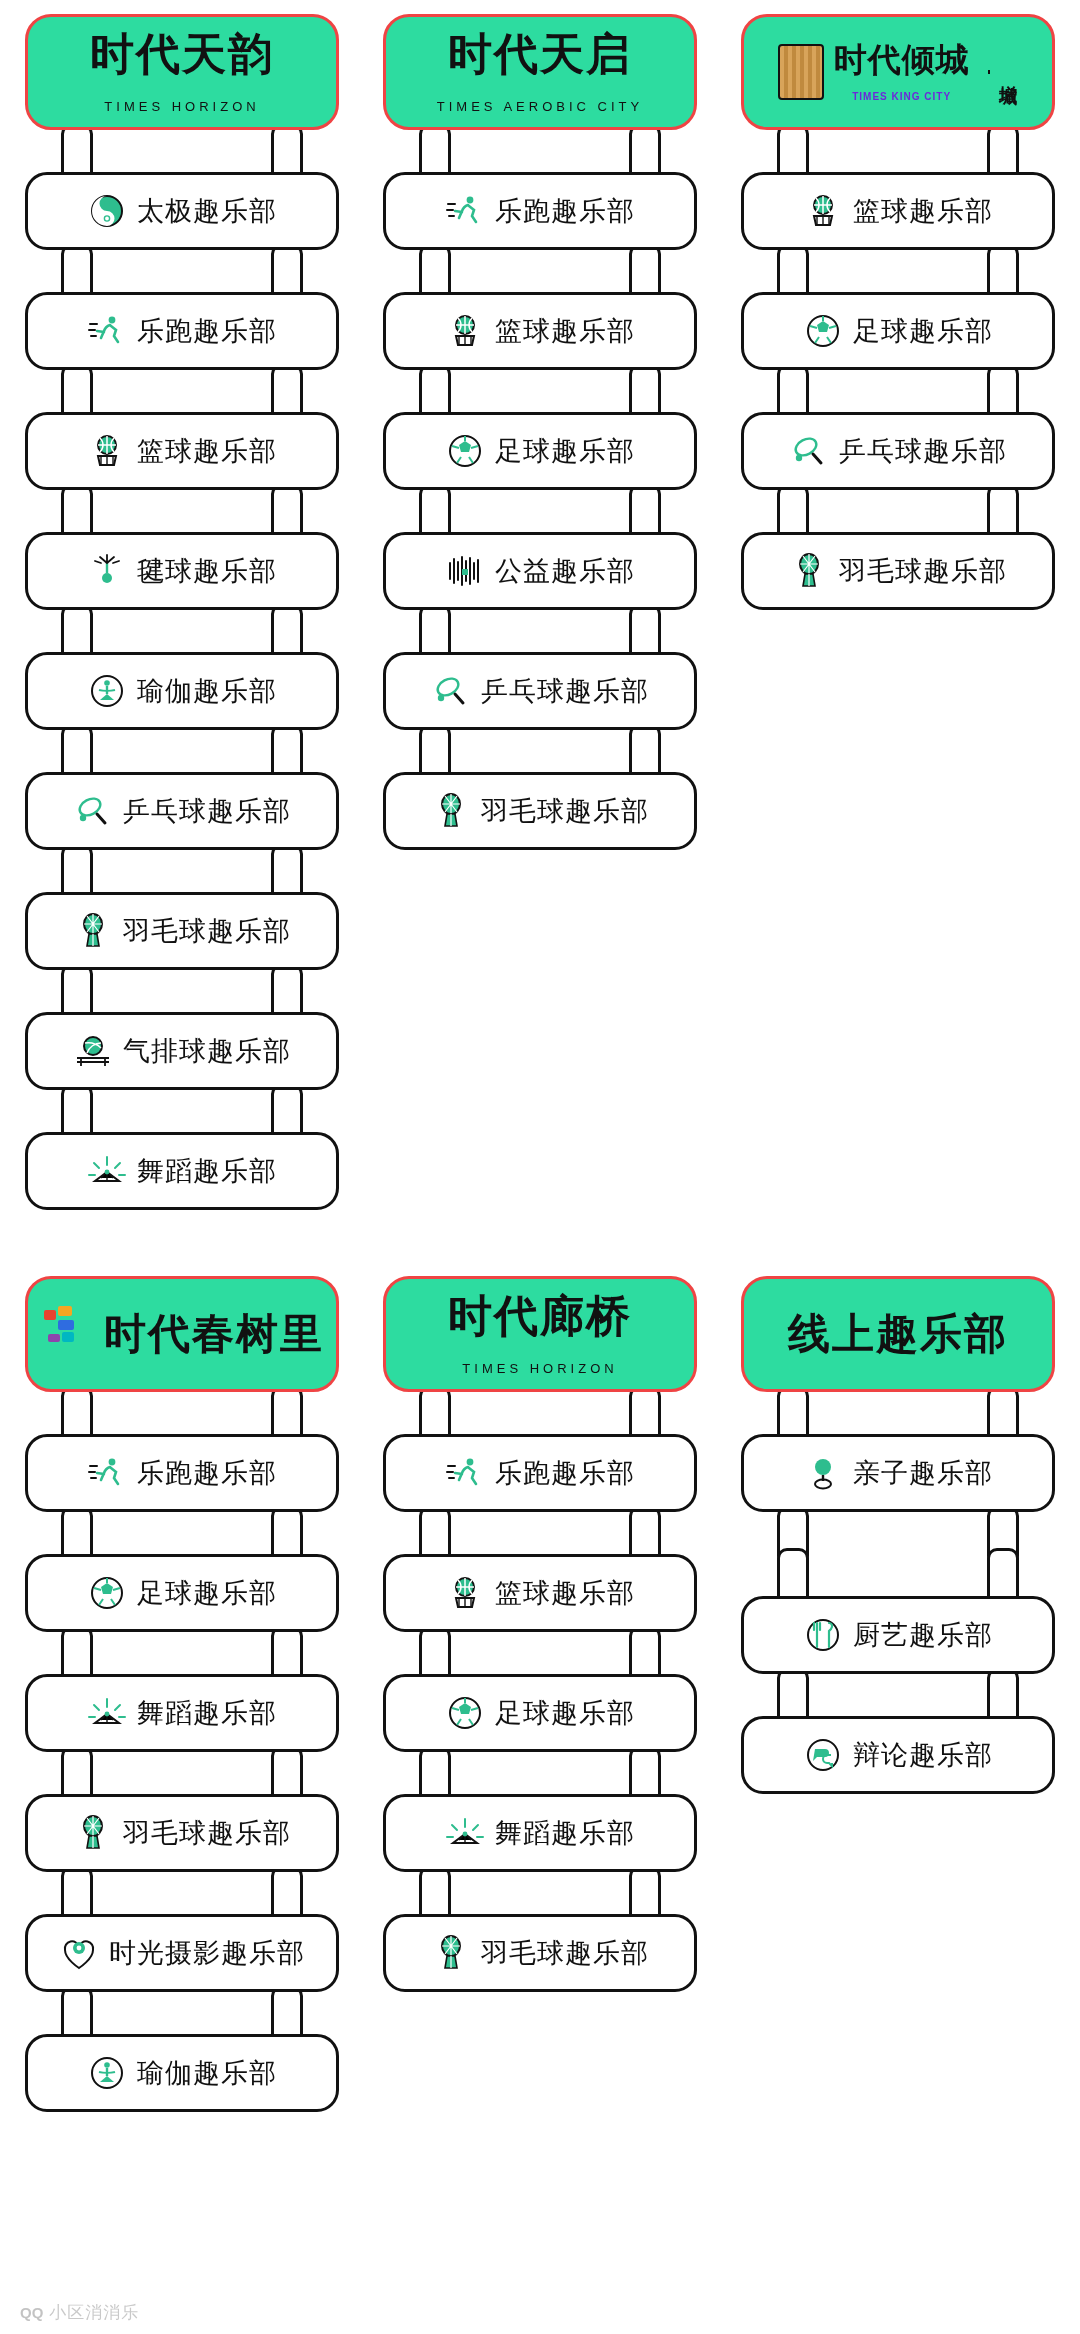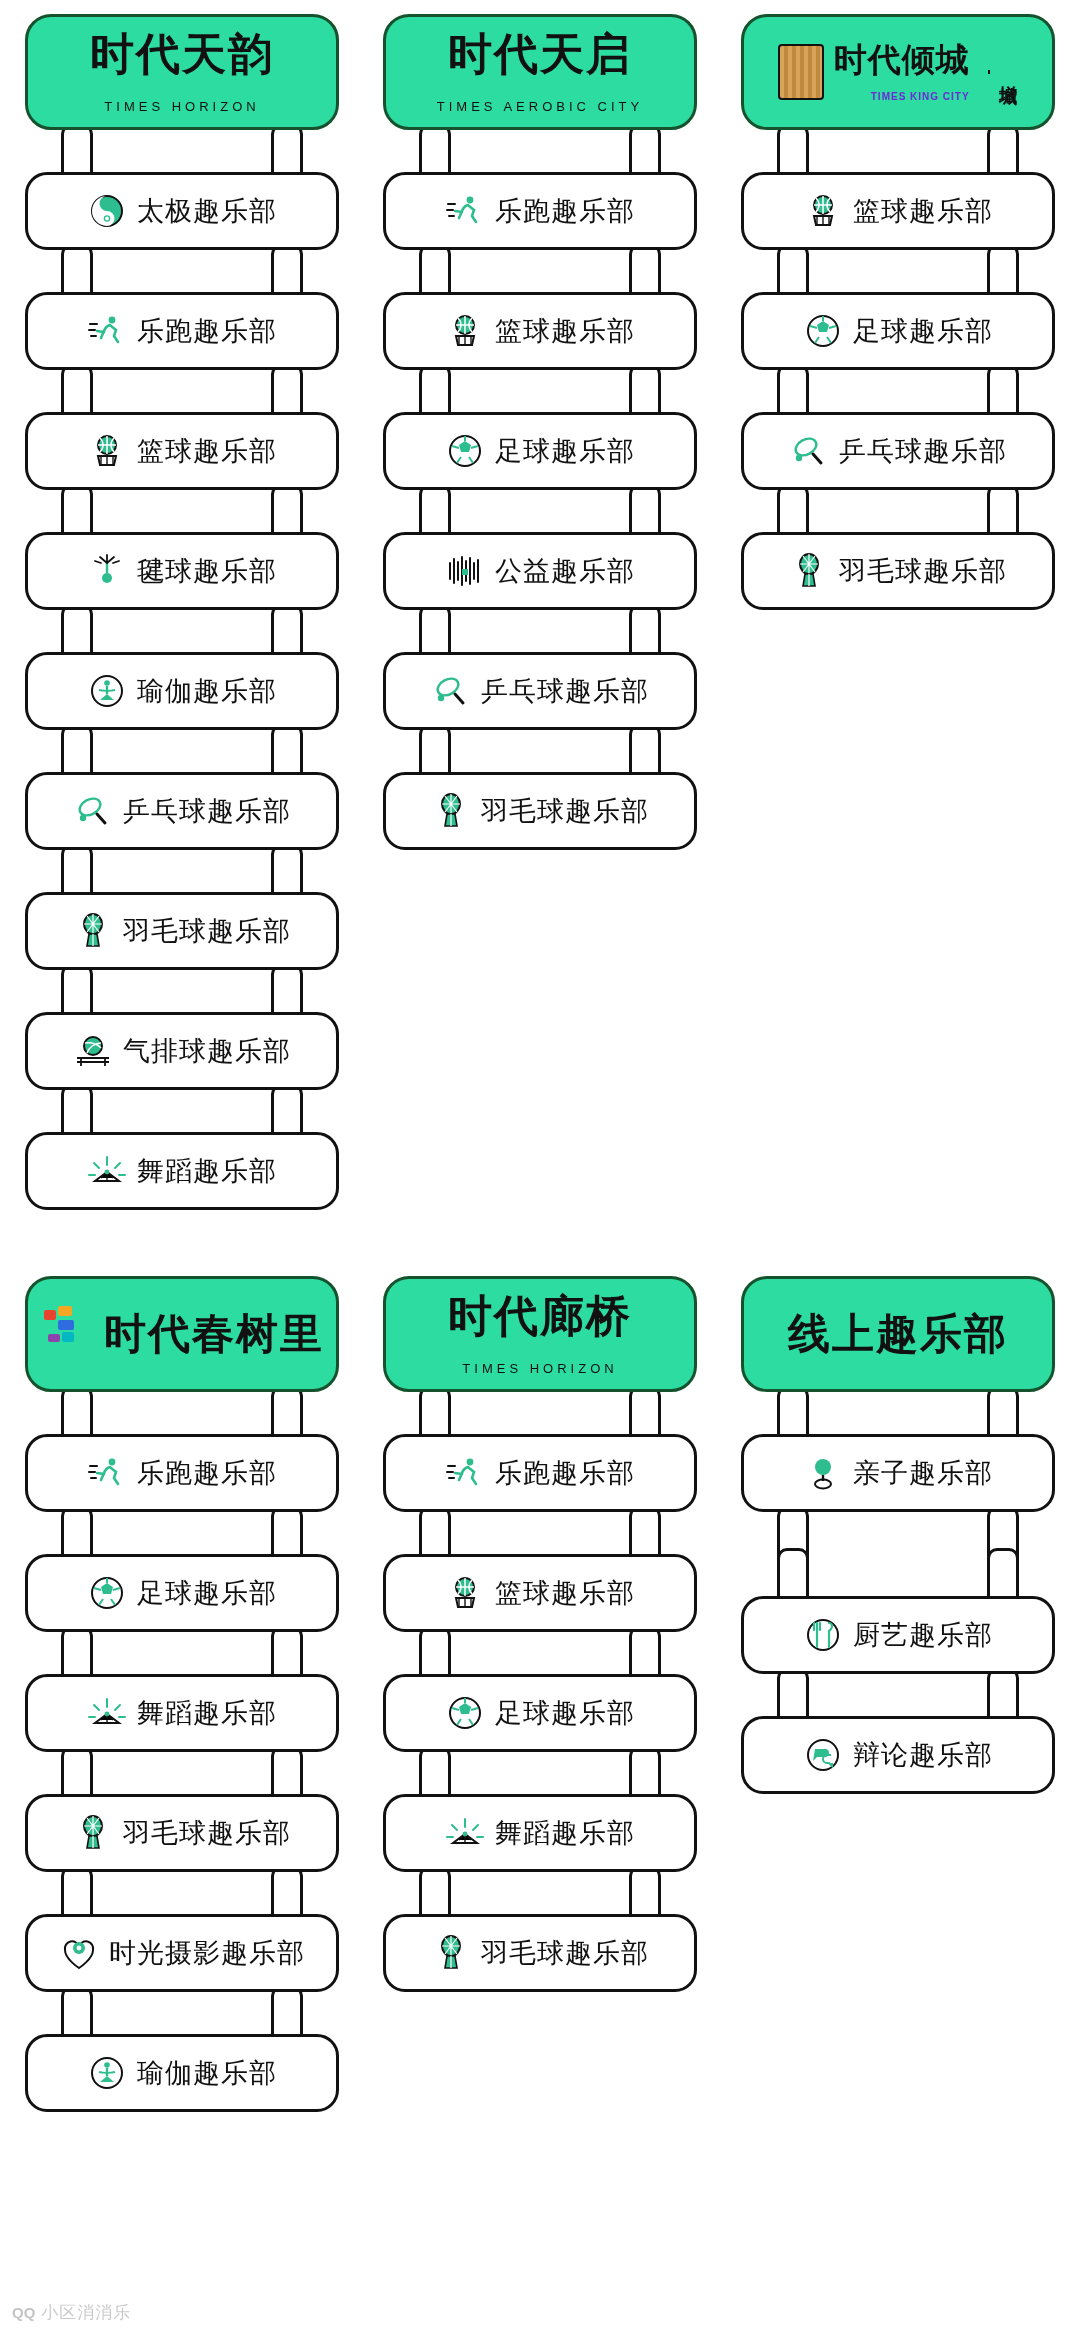--- a/index.html
+++ b/index.html
@@ -31,21 +31,21 @@
     display: flex;
     flex-direction: column;
     align-items: center;
   }
   
   .header-pill {
     width: 314px;
     height: 116px;
     border-radius: 26px;
     background: #2ddca0;
-    border: 3px solid #14532d;
+    border: 3px solid #ef4444;
     display: flex;
     align-items: center;
     justify-content: center;
     position: relative;
     z-index: 2;
   }
   .header-inner {
     display: flex;
     align-items: center;
     justify-content: center;
@@ -100,21 +100,21 @@
     font-size: 18px;
     font-weight: bold;
     color: #111;
     line-height: 1.15;
     writing-mode: vertical-rl;
     letter-spacing: 2px;
   }
   .header-kingcity {
     display: flex;
     flex-direction: column;
-    align-items: flex-end;
+    align-items: center;
     line-height: 1;
   }
   .header-kingcity .cn {
     font-size: 33px; font-weight: bold; color: #111; letter-spacing: 1px;
     white-space: nowrap;
   }
   .header-kingcity .en {
     font-size: 10px; font-weight: bold; color: #6d28d9; letter-spacing: 1px;
     margin-top: 16px; white-space: nowrap;
   }
@@ -163,21 +163,21 @@
     width: 40px;
     height: 40px;
     flex: 0 0 40px;
     display: block;
   }
   .icon svg { width: 40px; height: 40px; display: block; }
 
   
   .watermark {
     position: absolute;
-    left: 12px;
+    left: 20px;
     bottom: 10px;
     display: flex;
     align-items: center;
     gap: 6px;
     opacity: .45;
   }
   .watermark .qq {
     font-size: 15px; color: #7c7c7c; font-weight: bold;
   }
   .watermark .wm-text {

